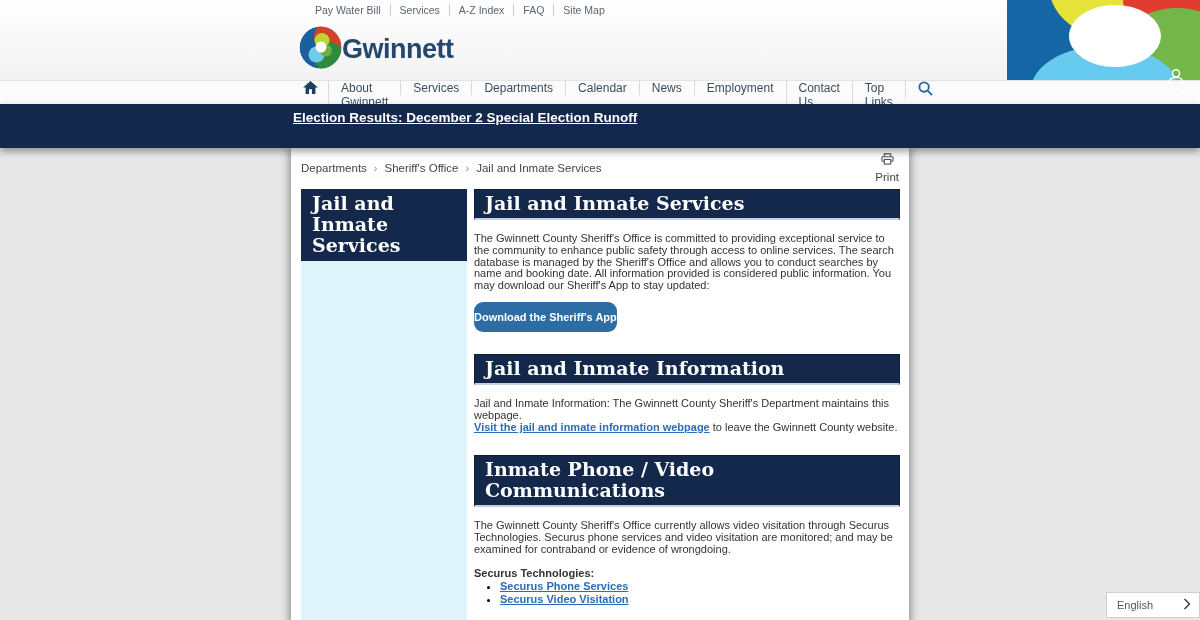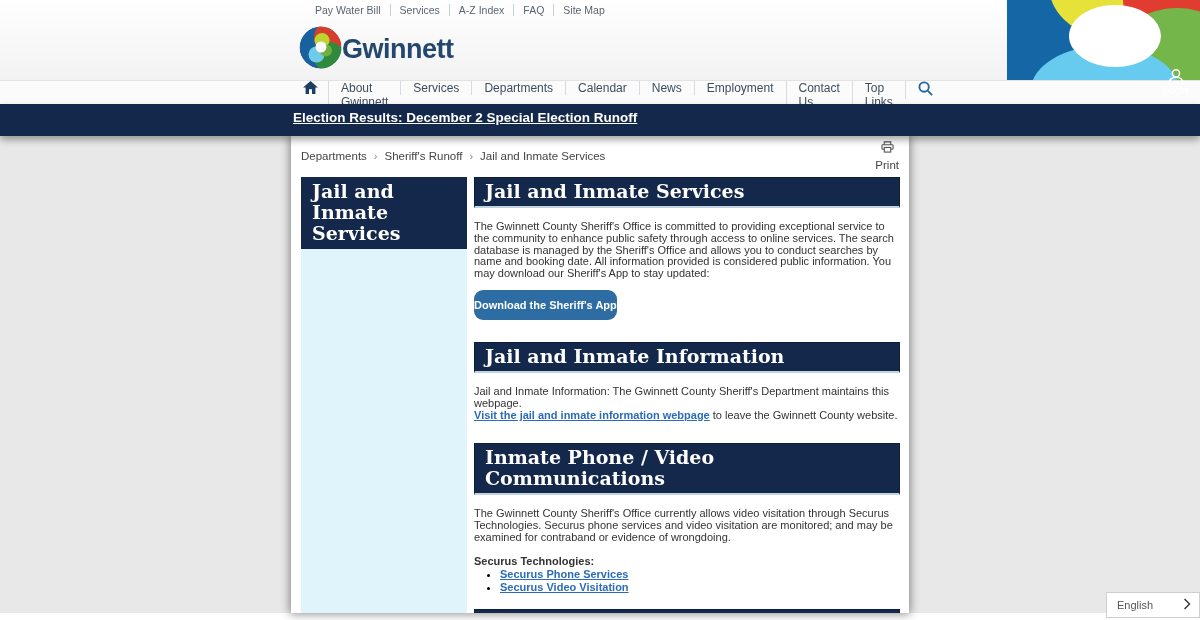--- a/index.html
+++ b/index.html
@@ -22,21 +22,21 @@
 
   
   .main-nav { height:24px; background:#fbfbfb; border-top:1px solid #e3e3e3; }
   .nav-inner { width:618px; margin:0 auto; display:flex; align-items:flex-start; height:24px; padding-left:2px; }
   .nav-item { display:flex; align-items:center; padding:0 12px; font-size:12px; color:#3d4d5c; }
   .nav-item + .nav-item { border-left:1px solid #d9dcdf; }
   .nav-home { padding:0 10px; }
   .nav-search { padding:0 12px; border-left:1px solid #d9dcdf; }
 
   
-  .alert-banner { height:32px; background:#13284a; box-shadow:0 4px 7px rgba(0,0,0,0.35); position:relative; z-index:3; }
+  .alert-banner { height:44px; background:#13284a; box-shadow:0 4px 7px rgba(0,0,0,0.35); position:relative; z-index:3; }
   .banner-inner { width:618px; margin:0 auto; padding-top:4px; padding-left:2px; }
   .banner-title { display:inline-block; color:#ffffff; font-weight:bold; font-size:13.5px; text-decoration:underline; }
   .banner-msg { color:#ffffff; font-size:11px; font-weight:bold; margin-top:1px; }
   .banner-msg a { color:#ffffff; text-decoration:underline; font-weight:bold; }
 
   
   .content-bg { background:#e8e8e8; height:477px; }
   .card { width:618px; height:100%; margin:0 auto; background:#ffffff; box-shadow:0 0 9px 1px rgba(0,0,0,0.45); display:flex; flex-direction:column; position:relative; z-index:2; }
   .breadcrumb-row { display:flex; justify-content:space-between; align-items:center; padding:5px 10px 4px 10px; }
   .breadcrumb { font-size:11.5px; color:#444; display:flex; align-items:center; }
@@ -156,21 +156,21 @@
     </div>
   </section>
 
   <div class="content-bg">
     <div class="card">
 
       <div class="breadcrumb-row">
         <nav class="breadcrumb">
           <a>Departments</a>
             <span class="crumb-sep"></span>
-            <a>Sheriff's Runoff</a>
+            <a>Sheriff's Office</a>
             <span class="crumb-sep"></span>
             <span>Jail and Inmate Services</span>
         </nav>
         <a class="print-link">
           <span>
             <svg width="13" height="12" viewBox="0 0 14 13">
               <path d="M3.5 4 V1 h7 v3" fill="none" stroke="#555" stroke-width="1.2"></path>
               <rect x="1" y="4" width="12" height="5" rx="1" fill="none" stroke="#555" stroke-width="1.2"></rect>
               <rect x="3.5" y="7" width="7" height="5" fill="#fff" stroke="#555" stroke-width="1.2"></rect>
             </svg>

